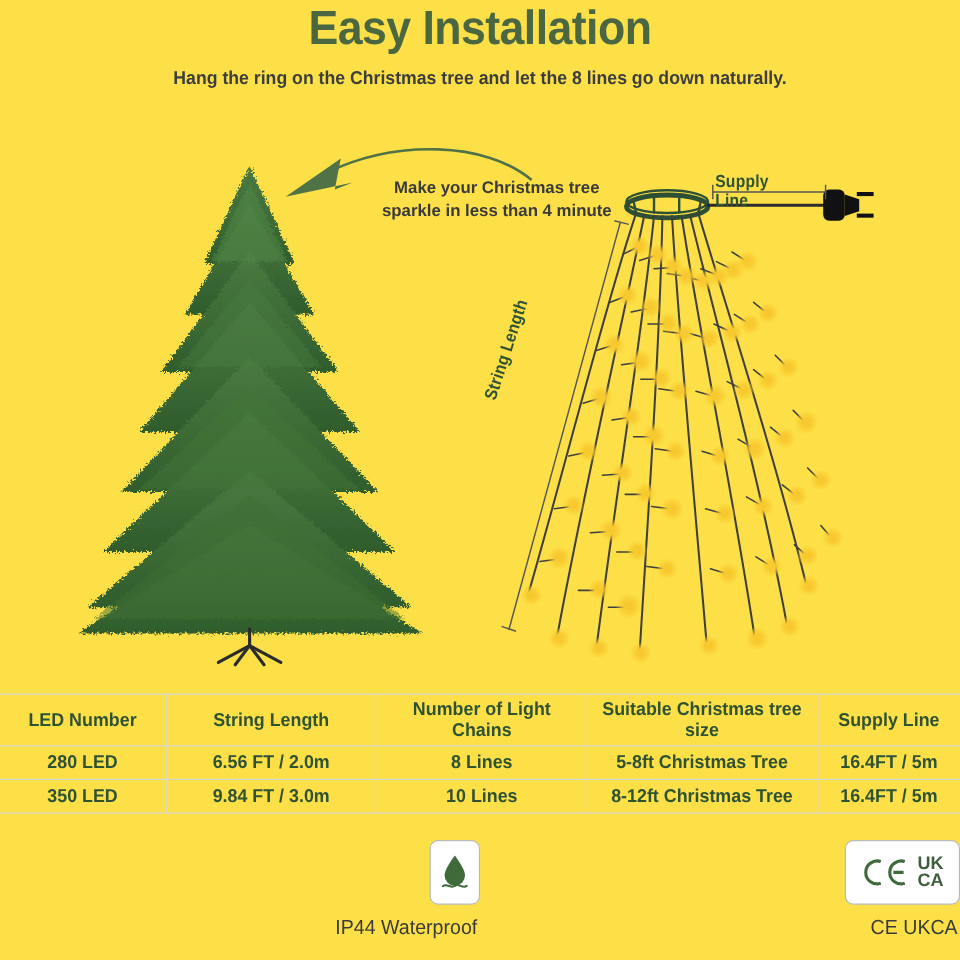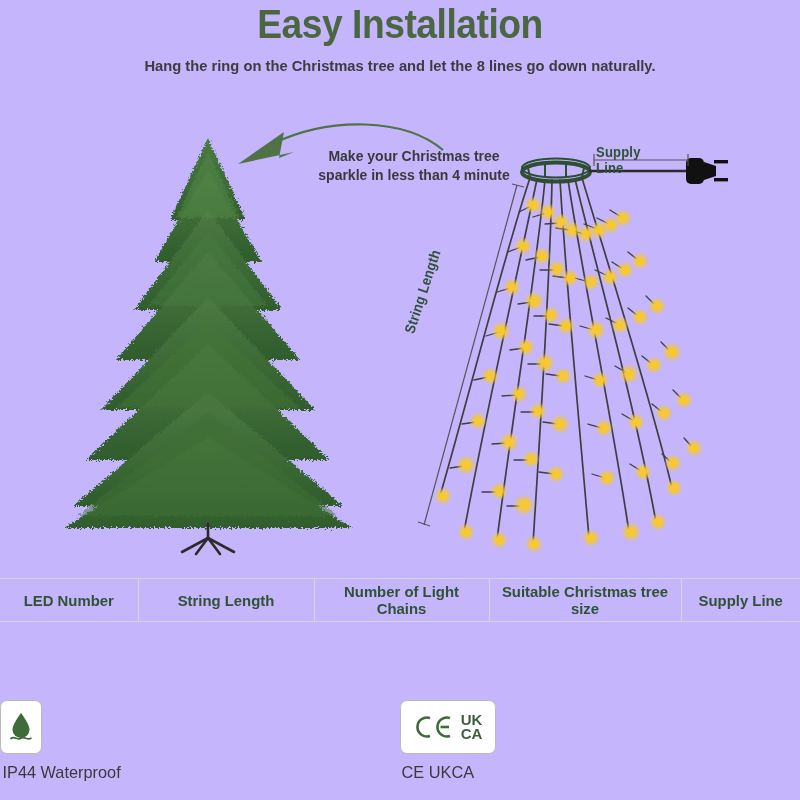--- a/index.html
+++ b/index.html
@@ -3,21 +3,21 @@
 <meta charset="utf-8">
 <title>Easy Installation</title>
 <style>
   * { box-sizing: border-box; margin: 0; padding: 0; }
   html, body {
     width: 800px; height: 800px;
     background: #ffffff;
     font-family: "Liberation Sans", sans-serif;
     overflow: hidden;
   }
-  #page { position: relative; width: 800px; height: 800px; background: #c4b5fd; }
+  #page { position: relative; width: 800px; height: 800px; background: #fde047; }
 
   
   .title {
     position: absolute; top: 2px; left: 0; width: 800px;
     text-align: center;
     font-size: 40px; font-weight: bold;
     color: #4a6741;
     letter-spacing: -0.5px;
     font-family: "Liberation Sans Narrow", "Liberation Sans", sans-serif;
     transform: scaleX(0.93); transform-origin: center;
@@ -88,21 +88,21 @@
   .spec-table .col4 { width: 119px; }
 
   
   .features {
     position: absolute; top: 700px; left: 0; width: 800px; height: 100px;
     display: flex;
   }
   .feature {
     flex: 1 1 0;
     display: flex; flex-direction: column;
-    align-items: flex-start; justify-content: flex-start;
+    align-items: flex-end; justify-content: flex-start;
   }
   .feature-box {
     width: 42px; height: 54px;
     border: 1.6px solid #b8bdb8;
     border-radius: 7px;
     display: flex; align-items: center; justify-content: center;
     background: #fff;
   }
   .feature-box.wide { width: 96px; height: 54px; }
   .feature-label {
@@ -414,20 +414,34 @@
 
   <table class="spec-table">
     <tbody>
       <tr>
         <td class="col0">LED Number</td>
         <td class="col1">String Length</td>
         <td class="col2">Number of Light Chains</td>
         <td class="col3">Suitable Christmas tree size</td>
         <td class="col4">Supply Line</td>
       </tr>
+      <tr>
+        <td class="col0">280 LED</td>
+        <td class="col1">6.56 FT / 2.0m</td>
+        <td class="col2">8 Lines</td>
+        <td class="col3">5-8ft Christmas Tree</td>
+        <td class="col4">16.4FT / 5m</td>
+      </tr>
+      <tr>
+        <td class="col0">350 LED</td>
+        <td class="col1">9.84 FT / 3.0m</td>
+        <td class="col2">10 Lines</td>
+        <td class="col3">8-12ft Christmas Tree</td>
+        <td class="col4">16.4FT / 5m</td>
+      </tr>
     </tbody>
   </table>
 
   <div class="features">
 
 
 
     <div class="feature">
       <div class="feature-box">
         <svg width="26" height="32" viewBox="0 0 26 32">

